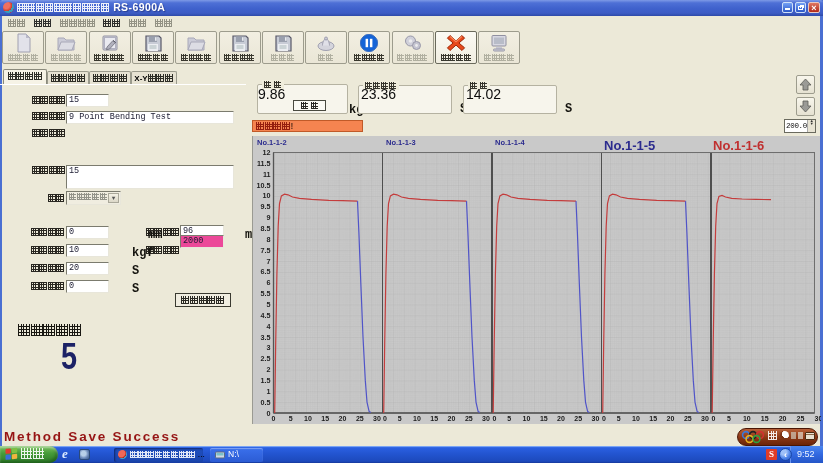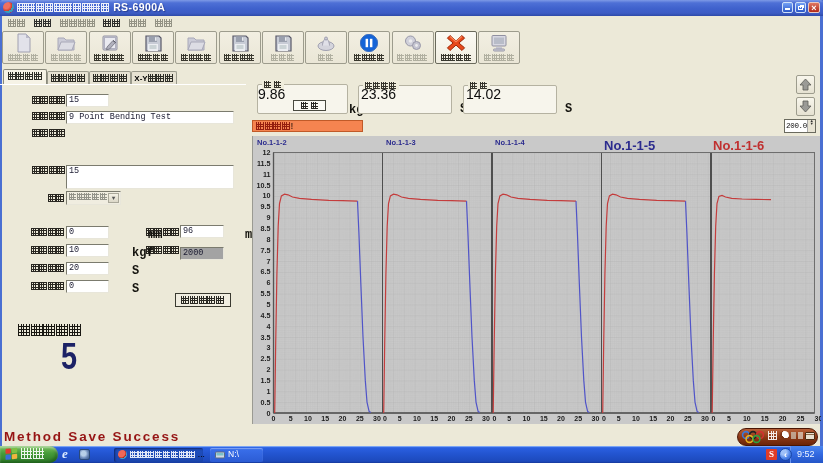--- a/index.html
+++ b/index.html
@@ -173,21 +173,21 @@
     <div class="lbl" style="left:31px;top:228px;"><i class="gl"></i><i class="gl"></i><i class="gl"></i><i class="gl"></i></div>
     <div class="fld" style="left:66px;top:226px;width:43px;height:13px;">0</div>
     <div class="unit" style="left:128px;top:229px;">mm</div>
     <div class="lbl" style="left:146px;top:228px;"><i class="gl"></i><i class="gl"></i><i class="gl"></i><i class="gl"></i></div>
     <div class="fld" style="left:180px;top:225px;width:44px;height:13px;">96</div>
     <div class="unit" style="left:225px;top:229px;">mm/min</div>
     <div class="lbl" style="left:31px;top:246px;"><i class="gl"></i><i class="gl"></i><i class="gl"></i><i class="gl"></i></div>
     <div class="fld" style="left:66px;top:244px;width:43px;height:13px;">10</div>
     <div class="unit" style="left:112px;top:247px;">kgf</div>
     <div class="lbl" style="left:146px;top:246px;"><i class="gl"></i><i class="gl"></i><i class="gl"></i><i class="gl"></i></div>
-    <div class="fld" style="left:180px;top:247px;width:44px;height:13px;background:#a3a3a3;">2000</div>
+    <div class="fld" style="left:180px;top:235px;width:44px;height:13px;background:#ec4899;">2000</div>
     <div class="lbl" style="left:31px;top:264px;"><i class="gl"></i><i class="gl"></i><i class="gl"></i><i class="gl"></i></div>
     <div class="fld" style="left:66px;top:262px;width:43px;height:13px;">20</div>
     <div class="unit" style="left:112px;top:265px;">S</div>
     <div class="lbl" style="left:31px;top:282px;"><i class="gl"></i><i class="gl"></i><i class="gl"></i><i class="gl"></i></div>
     <div class="fld" style="left:66px;top:280px;width:43px;height:13px;">0</div>
     <div class="unit" style="left:112px;top:283px;">S</div>
     <div class="abs" style="left:175px;top:293px;width:56px;height:14px;background:#f0ede0;border:1px solid #3a3a30;text-align:center;padding-top:2px;"><i class="gbt"></i><i class="gbt"></i><i class="gbt"></i><i class="gbt"></i><i class="gbt"></i></div>
     <div class="abs" style="left:18px;top:324px;"><i class="gbig"></i><i class="gbig"></i><i class="gbig"></i><i class="gbig"></i><i class="gbig"></i></div>
     <div class="abs" style="left:61px;top:338px;font-size:37px;font-weight:bold;color:#1c2266;line-height:1;transform:scaleX(0.78);transform-origin:0 0;">5</div>
     <div class="grp" style="left:257px;top:84px;width:91px;height:30px;">

